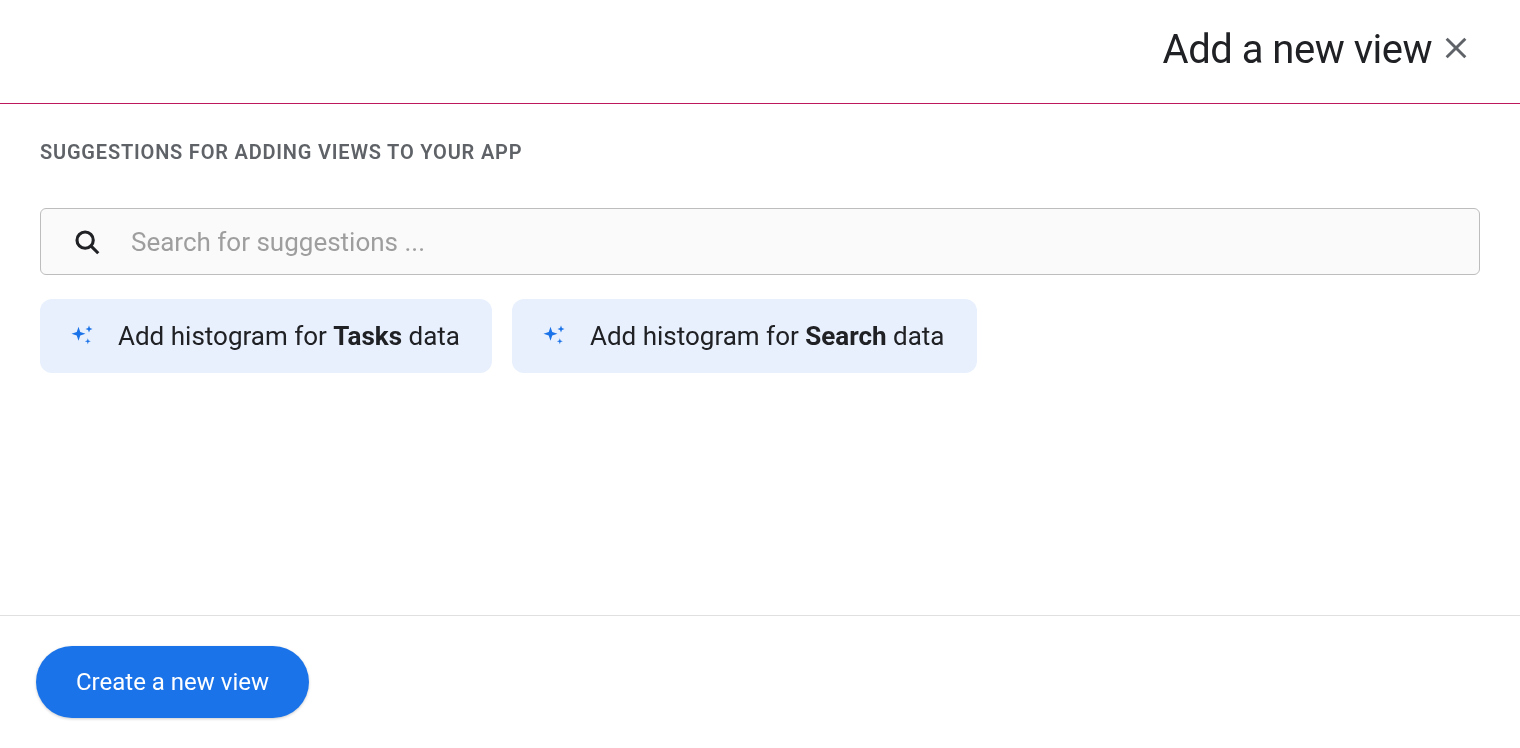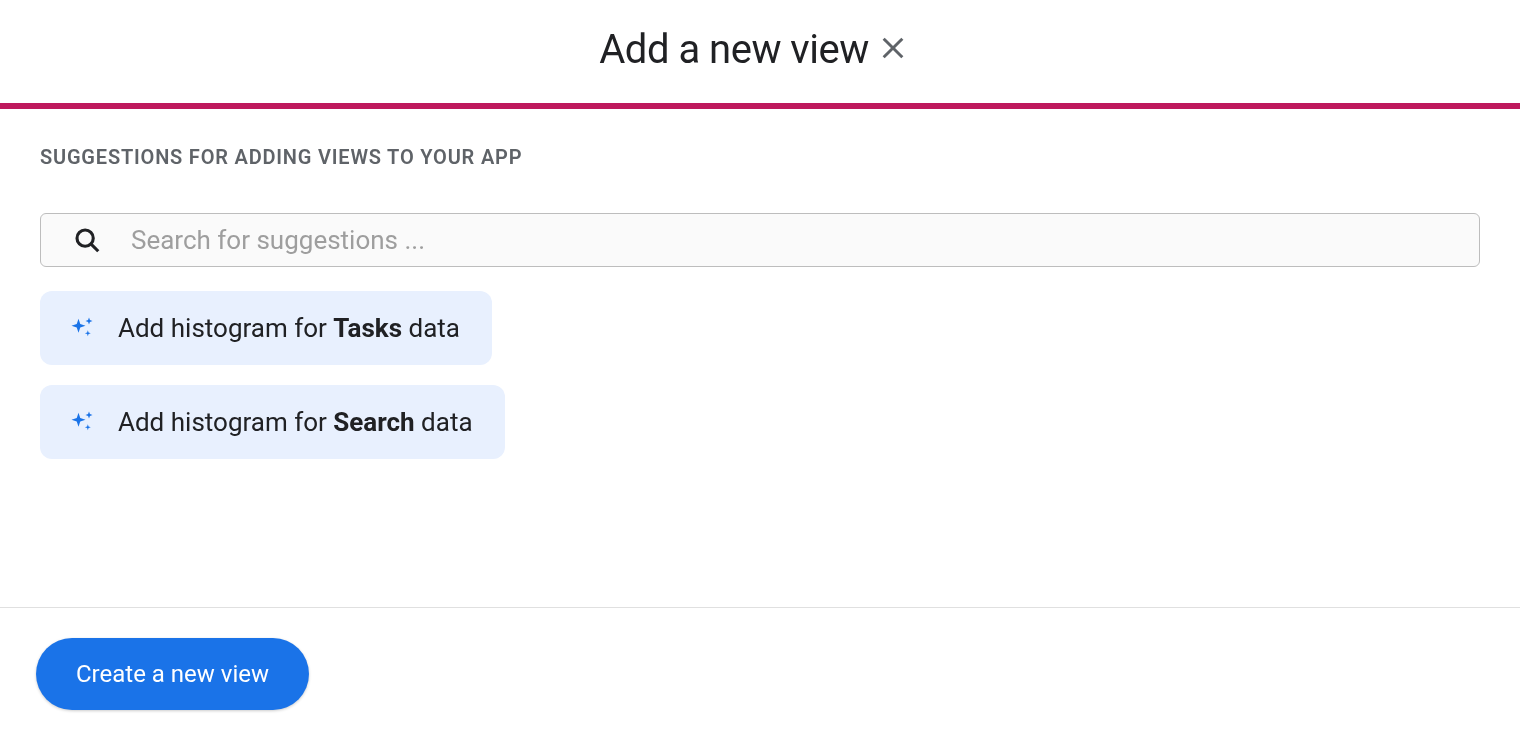--- a/index.html
+++ b/index.html
@@ -9,24 +9,24 @@
     }
     body {
       font-family: 'Google Sans', Roboto, Arial, sans-serif;
       background: #fff;
       width: 1520px;
       height: 748px;
       overflow: hidden;
     }
     .header {
       display: flex;
-      justify-content: center;
+      justify-content: flex-end;
       align-items: center;
       padding: 24px 40px 28px 36px;
-      border-bottom: 6px solid #be185d;
+      border-bottom: 1px solid #be185d;
     }
     .title {
       font-size: 40px;
       font-weight: 400;
       color: #202124;
       letter-spacing: -0.5px;
     }
     .close-btn {
       background: none;
       border: none;
@@ -62,36 +62,36 @@
       transform: translateY(-50%);
       color: #202124;
       display: flex;
     }
     .search-icon svg {
       width: 30px;
       height: 30px;
     }
     .search-input {
       width: 100%;
-      height: 54px;
+      height: 67px;
       border: 1px solid #bdbdbd;
       border-radius: 6px;
       background: #fafafa;
       font-size: 26px;
       color: #b91c1c;
       padding: 0 24px 0 90px;
       outline: none;
       font-family: inherit;
     }
     .search-input::placeholder {
       color: #9e9e9e;
     }
     .suggestions {
       display: flex;
-      flex-direction: column;
+      flex-direction: row;
       gap: 20px;
     }
     .suggestion-chip {
       display: inline-flex;
       align-items: center;
       gap: 22px;
       background: #e8f0fe;
       border-radius: 12px;
       padding: 22px 32px 22px 28px;
       cursor: pointer;
@@ -111,21 +111,21 @@
     .suggestion-text {
       font-size: 26px;
       color: #202124;
       font-weight: 400;
     }
     .suggestion-text strong {
       font-weight: 700;
     }
     .footer {
       position: absolute;
-      bottom: 8px;
+      bottom: 0;
       left: 0;
       right: 0;
       border-top: 1px solid #e0e0e0;
       padding: 30px 36px;
     }
     .create-btn {
       background: #1a73e8;
       color: #fff;
       border: none;
       border-radius: 40px;

